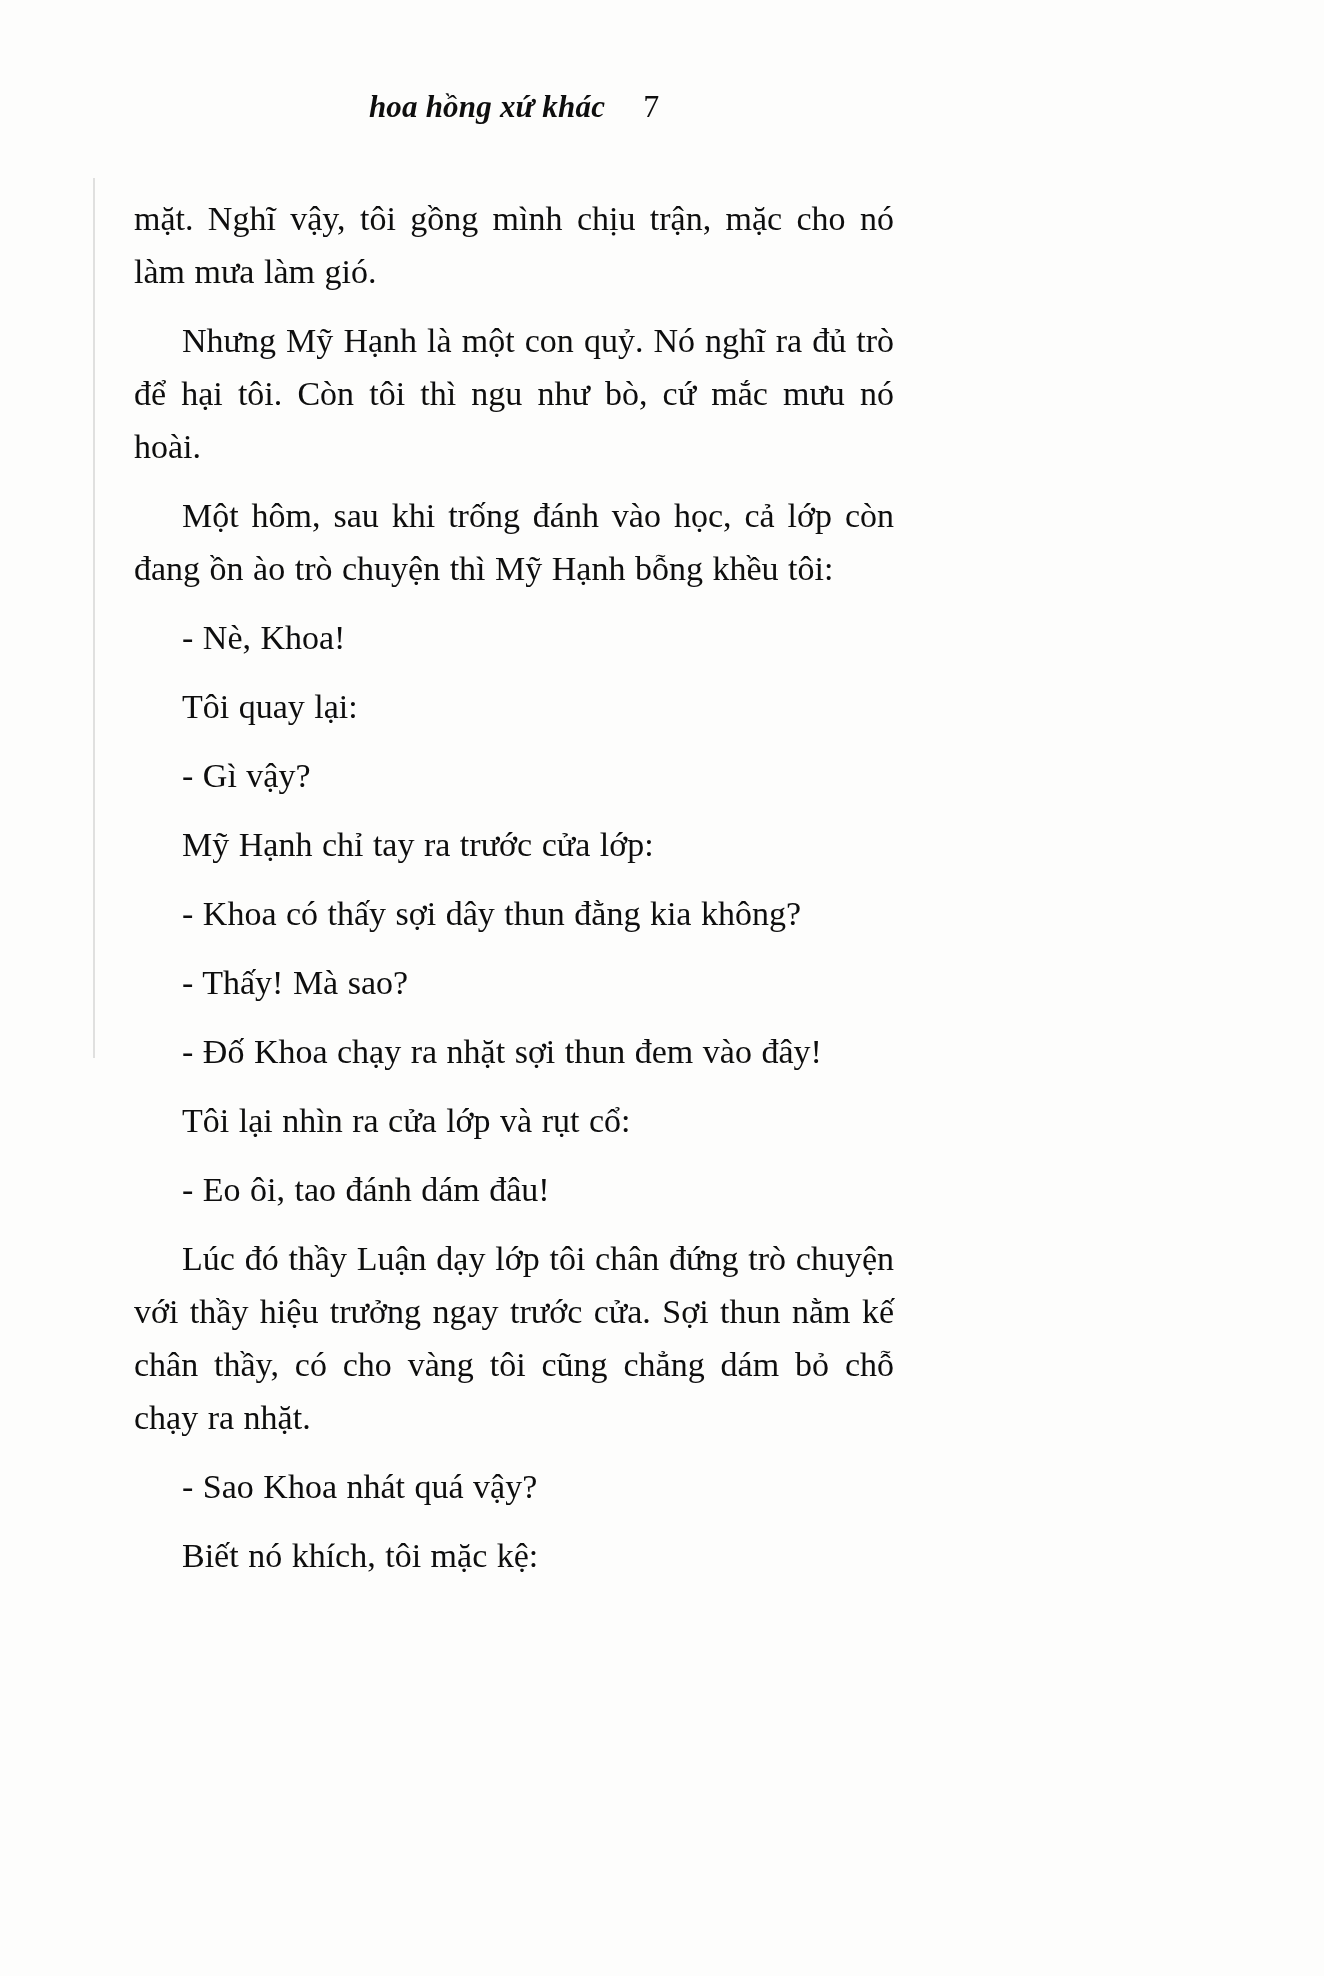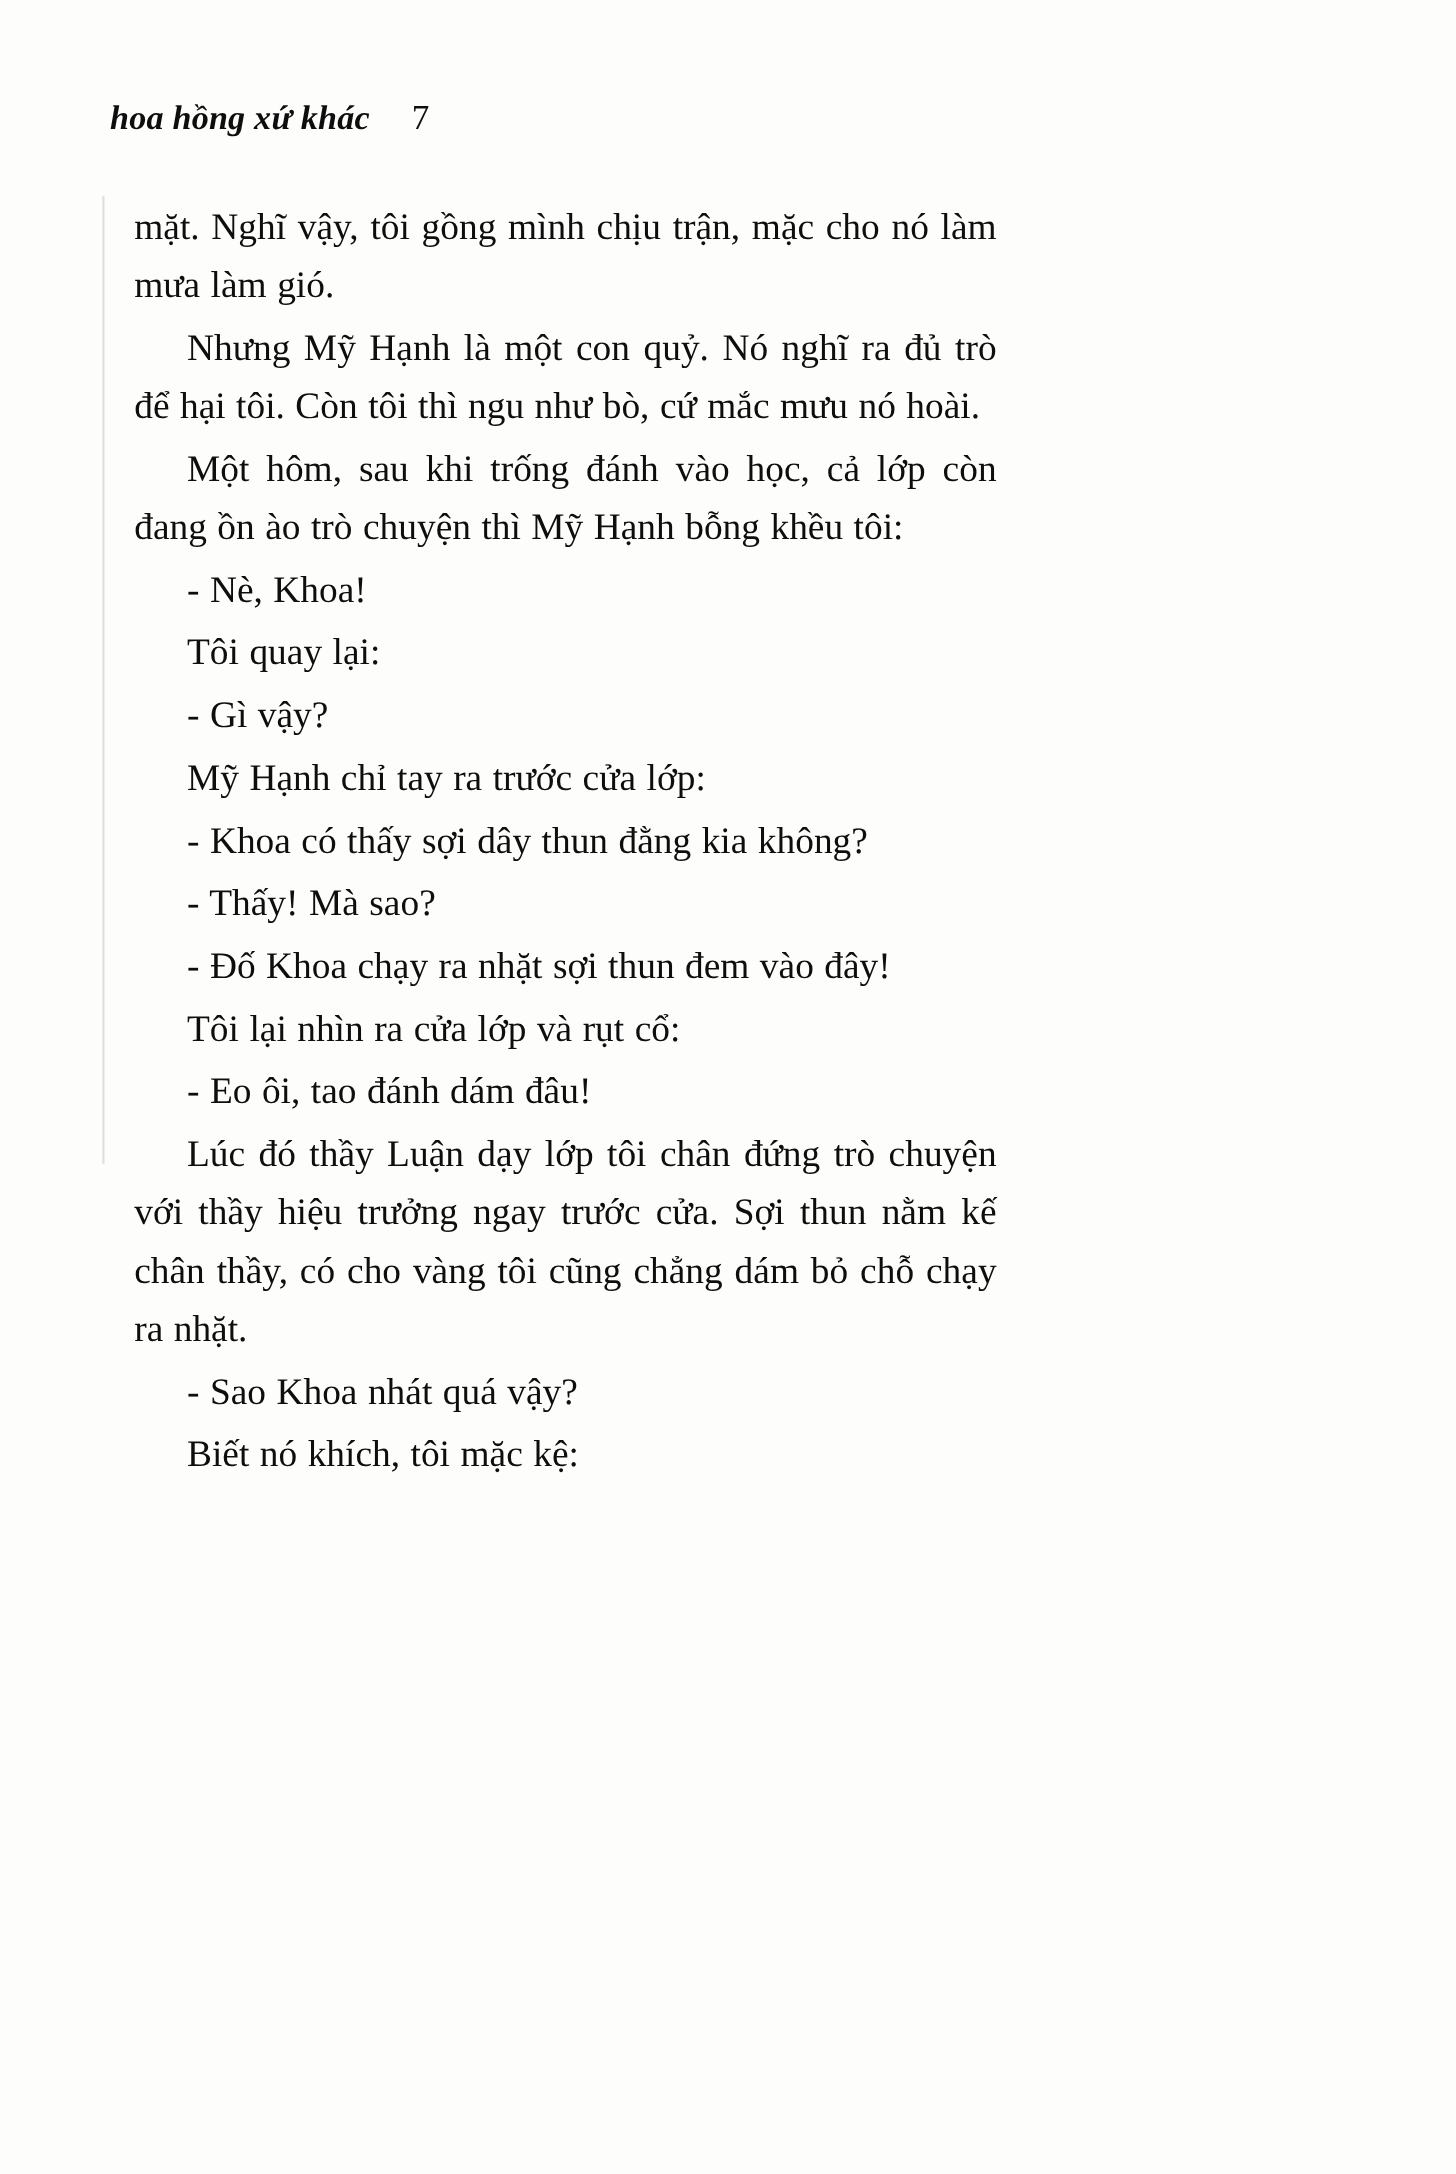--- a/index.html
+++ b/index.html
@@ -25,23 +25,23 @@
     left: 93px;
     top: 178px;
     width: 2px;
     height: 880px;
     background: #c9c9c6;
     opacity: 0.55;
   }
   .header {
     position: absolute;
     top: 88px;
-    left: 100px;
+    left: 118px;
     width: 792px;
-    text-align: left;
+    text-align: center;
     white-space: nowrap;
   }
   .running-title {
     font-style: italic;
     font-weight: 600;
     font-size: 31px;
     letter-spacing: 0.2px;
   }
   .page-number {
     font-size: 32px;
@@ -51,21 +51,21 @@
   }
   .content {
     position: absolute;
     top: 176px;
     left: 118px;
     width: 792px;
     font-size: 34px;
     line-height: 53px;
   }
   .content p {
-    margin: 4px;
+    margin: 16px;
     text-align: justify;
     text-indent: 48px;
     word-spacing: 1px;
   }
   .content p.first {
     text-indent: 0;
   }
 </style>
 </head>
 <body>

